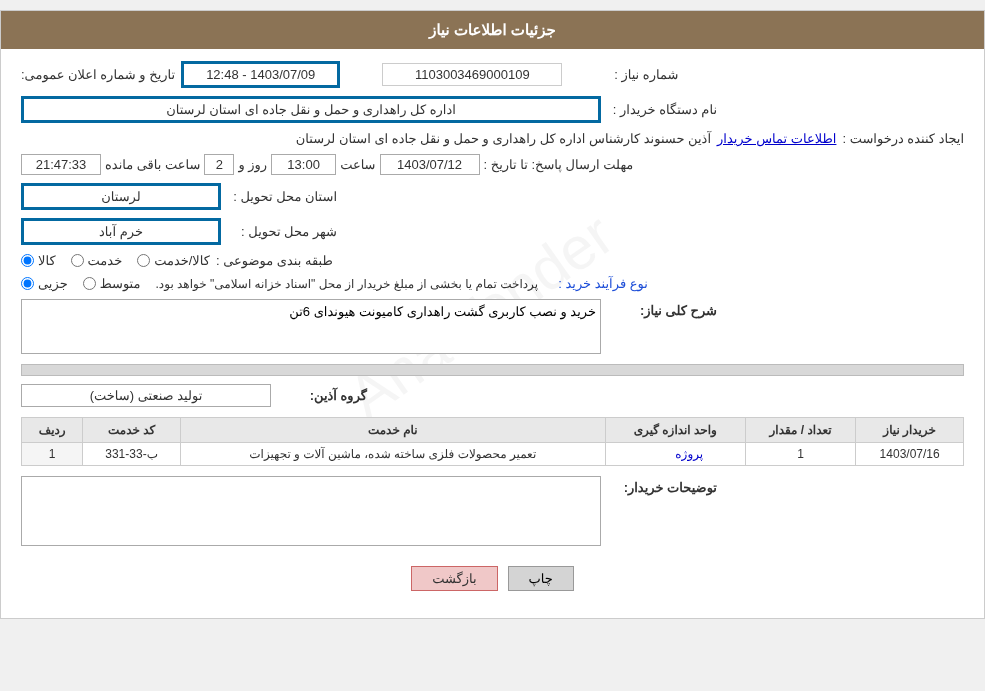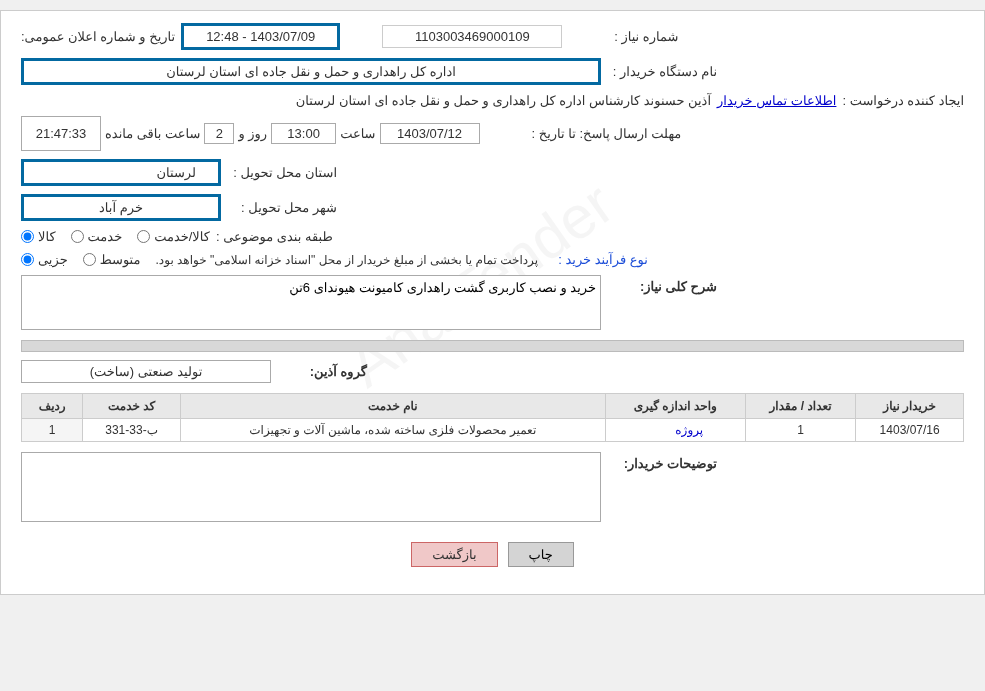--- a/index.html
+++ b/index.html
@@ -94,21 +94,21 @@
     }
     .time-box {
       border: 1px solid #aaa;
       padding: 2px 8px;
       background: #fff;
       min-width: 65px;
       text-align: center;
     }
     .remaining-box {
       border: 1px solid #aaa;
-      padding: 9px 8px;
+      padding: 2px 8px;
       background: #fff;
       min-width: 80px;
       text-align: center;
     }
     .radio-group {
       display: flex;
       gap: 15px;
       align-items: center;
       justify-content: flex-end;
     }
@@ -257,20 +257,23 @@
     .content-inner {
       position: relative;
       z-index: 1;
     }
   </style>
 </head>
 <body>
 
 <div class="page-wrapper">
 
+  <div class="page-header">
+    <span>جزئیات اطلاعات نیاز</span>
+  </div>
 
   <div class="content watermark-container">
 
     <div class="watermark">
       <svg width="300" height="300" viewBox="0 0 300 300">
         <text x="50%" y="50%" text-anchor="middle" font-size="60" fill="#888" transform="rotate(-20, 150, 150)">Ana Tender</text>
       </svg>
     </div>
 
     <div class="content-inner">
@@ -288,33 +291,33 @@
         <span class="input-box form-value-wide" style="max-width:580px;flex:1;text-align:center;">اداره کل راهداری و حمل و نقل جاده ای استان لرستان</span>
       </div>
 
       <div class="form-row">
         <span class="form-label">ایجاد کننده درخواست :</span>
         <span class="link-blue">اطلاعات تماس خریدار</span>
         <span style="flex:1;text-align:right;">آذین حسنوند کارشناس اداره کل راهداری و حمل و نقل جاده ای استان لرستان</span>
       </div>
 
       <div class="date-time-row">
-        <span class="form-label" style="min-width:130px;margin-left:48px;">مهلت ارسال پاسخ: تا تاریخ :</span>
+        <span class="form-label" style="min-width:130px;">مهلت ارسال پاسخ: تا تاریخ :</span>
         <span class="date-box">1403/07/12</span>
         <span class="small-label">ساعت</span>
         <span class="time-box">13:00</span>
         <span class="small-label">روز و</span>
         <span class="time-box" style="min-width:30px;">2</span>
         <span class="small-label">ساعت باقی مانده</span>
         <span class="remaining-box">21:47:33</span>
       </div>
 
       <div class="form-row">
         <span class="form-label">استان محل تحویل :</span>
-        <span class="input-box" style="min-width:200px;">لرستان</span>
+        <span class="input-box" style="min-width:200px;text-align:center;">لرستان</span>
       </div>
 
       <div class="form-row">
         <span class="form-label">شهر محل تحویل :</span>
         <span class="input-box" style="min-width:200px;text-align:center;">خرم آباد</span>
       </div>
 
       <div class="form-row">
         <span class="form-label">طبقه بندی موضوعی :</span>
         <div class="radio-group">

